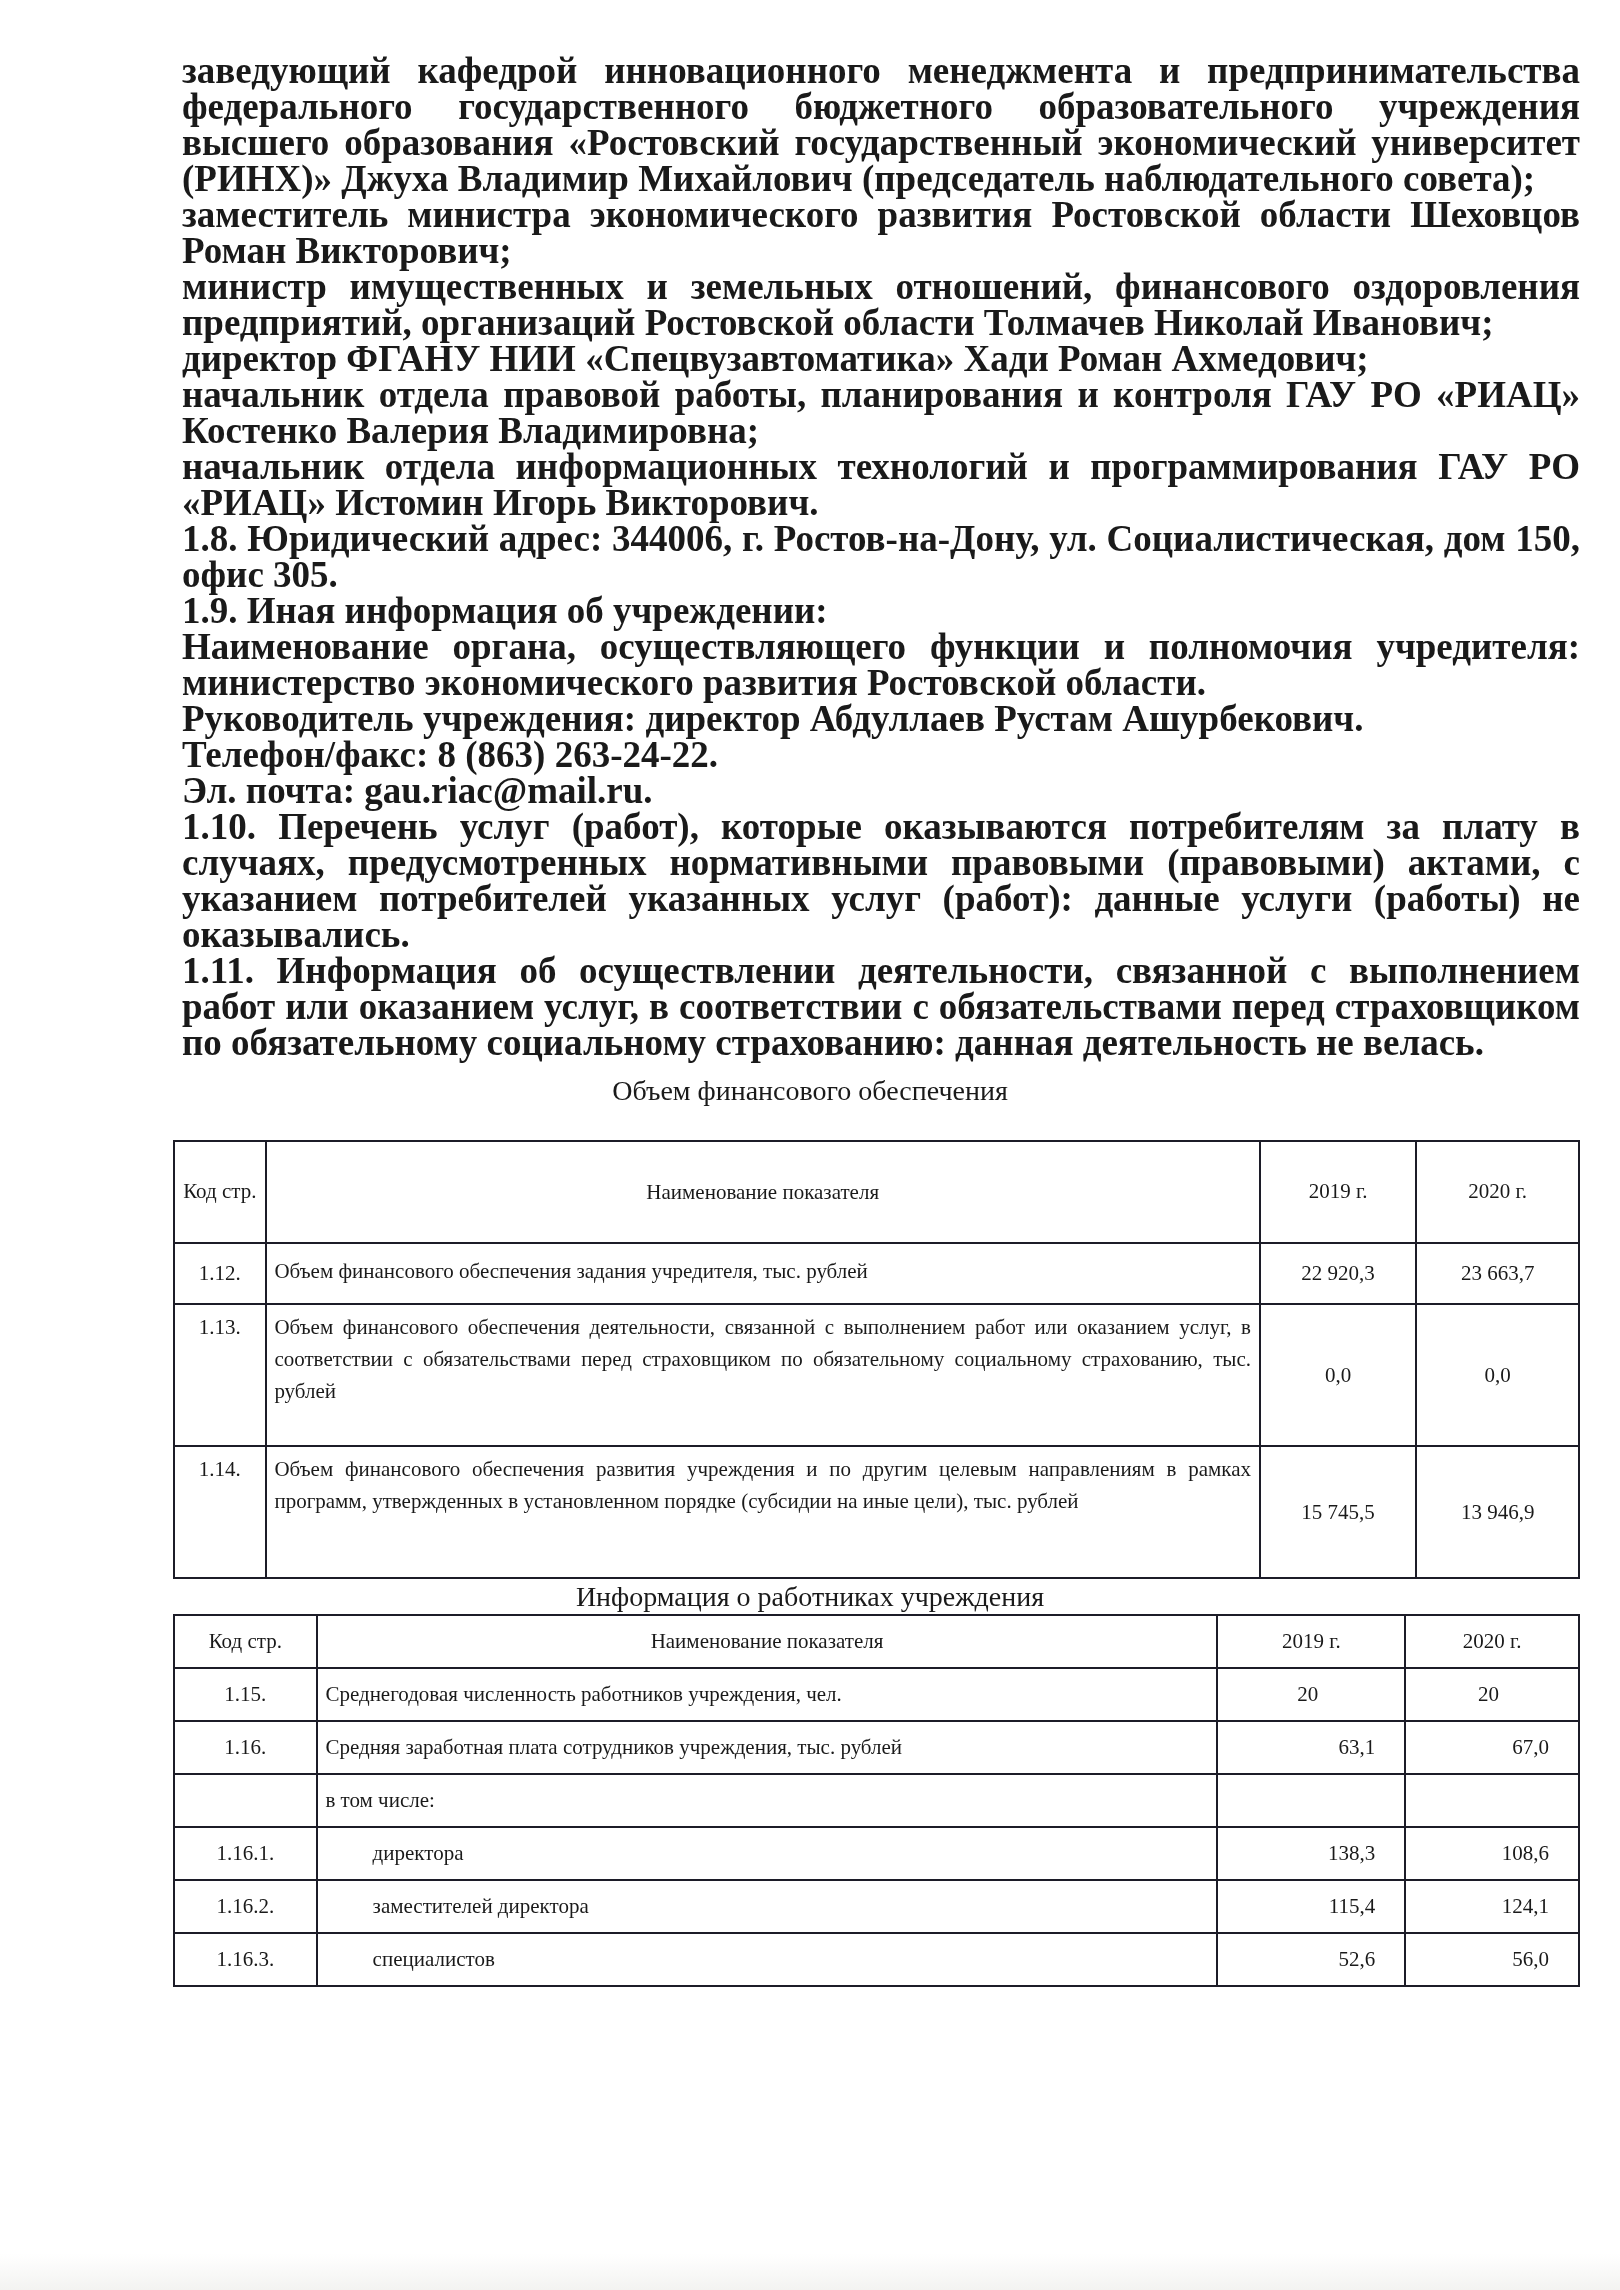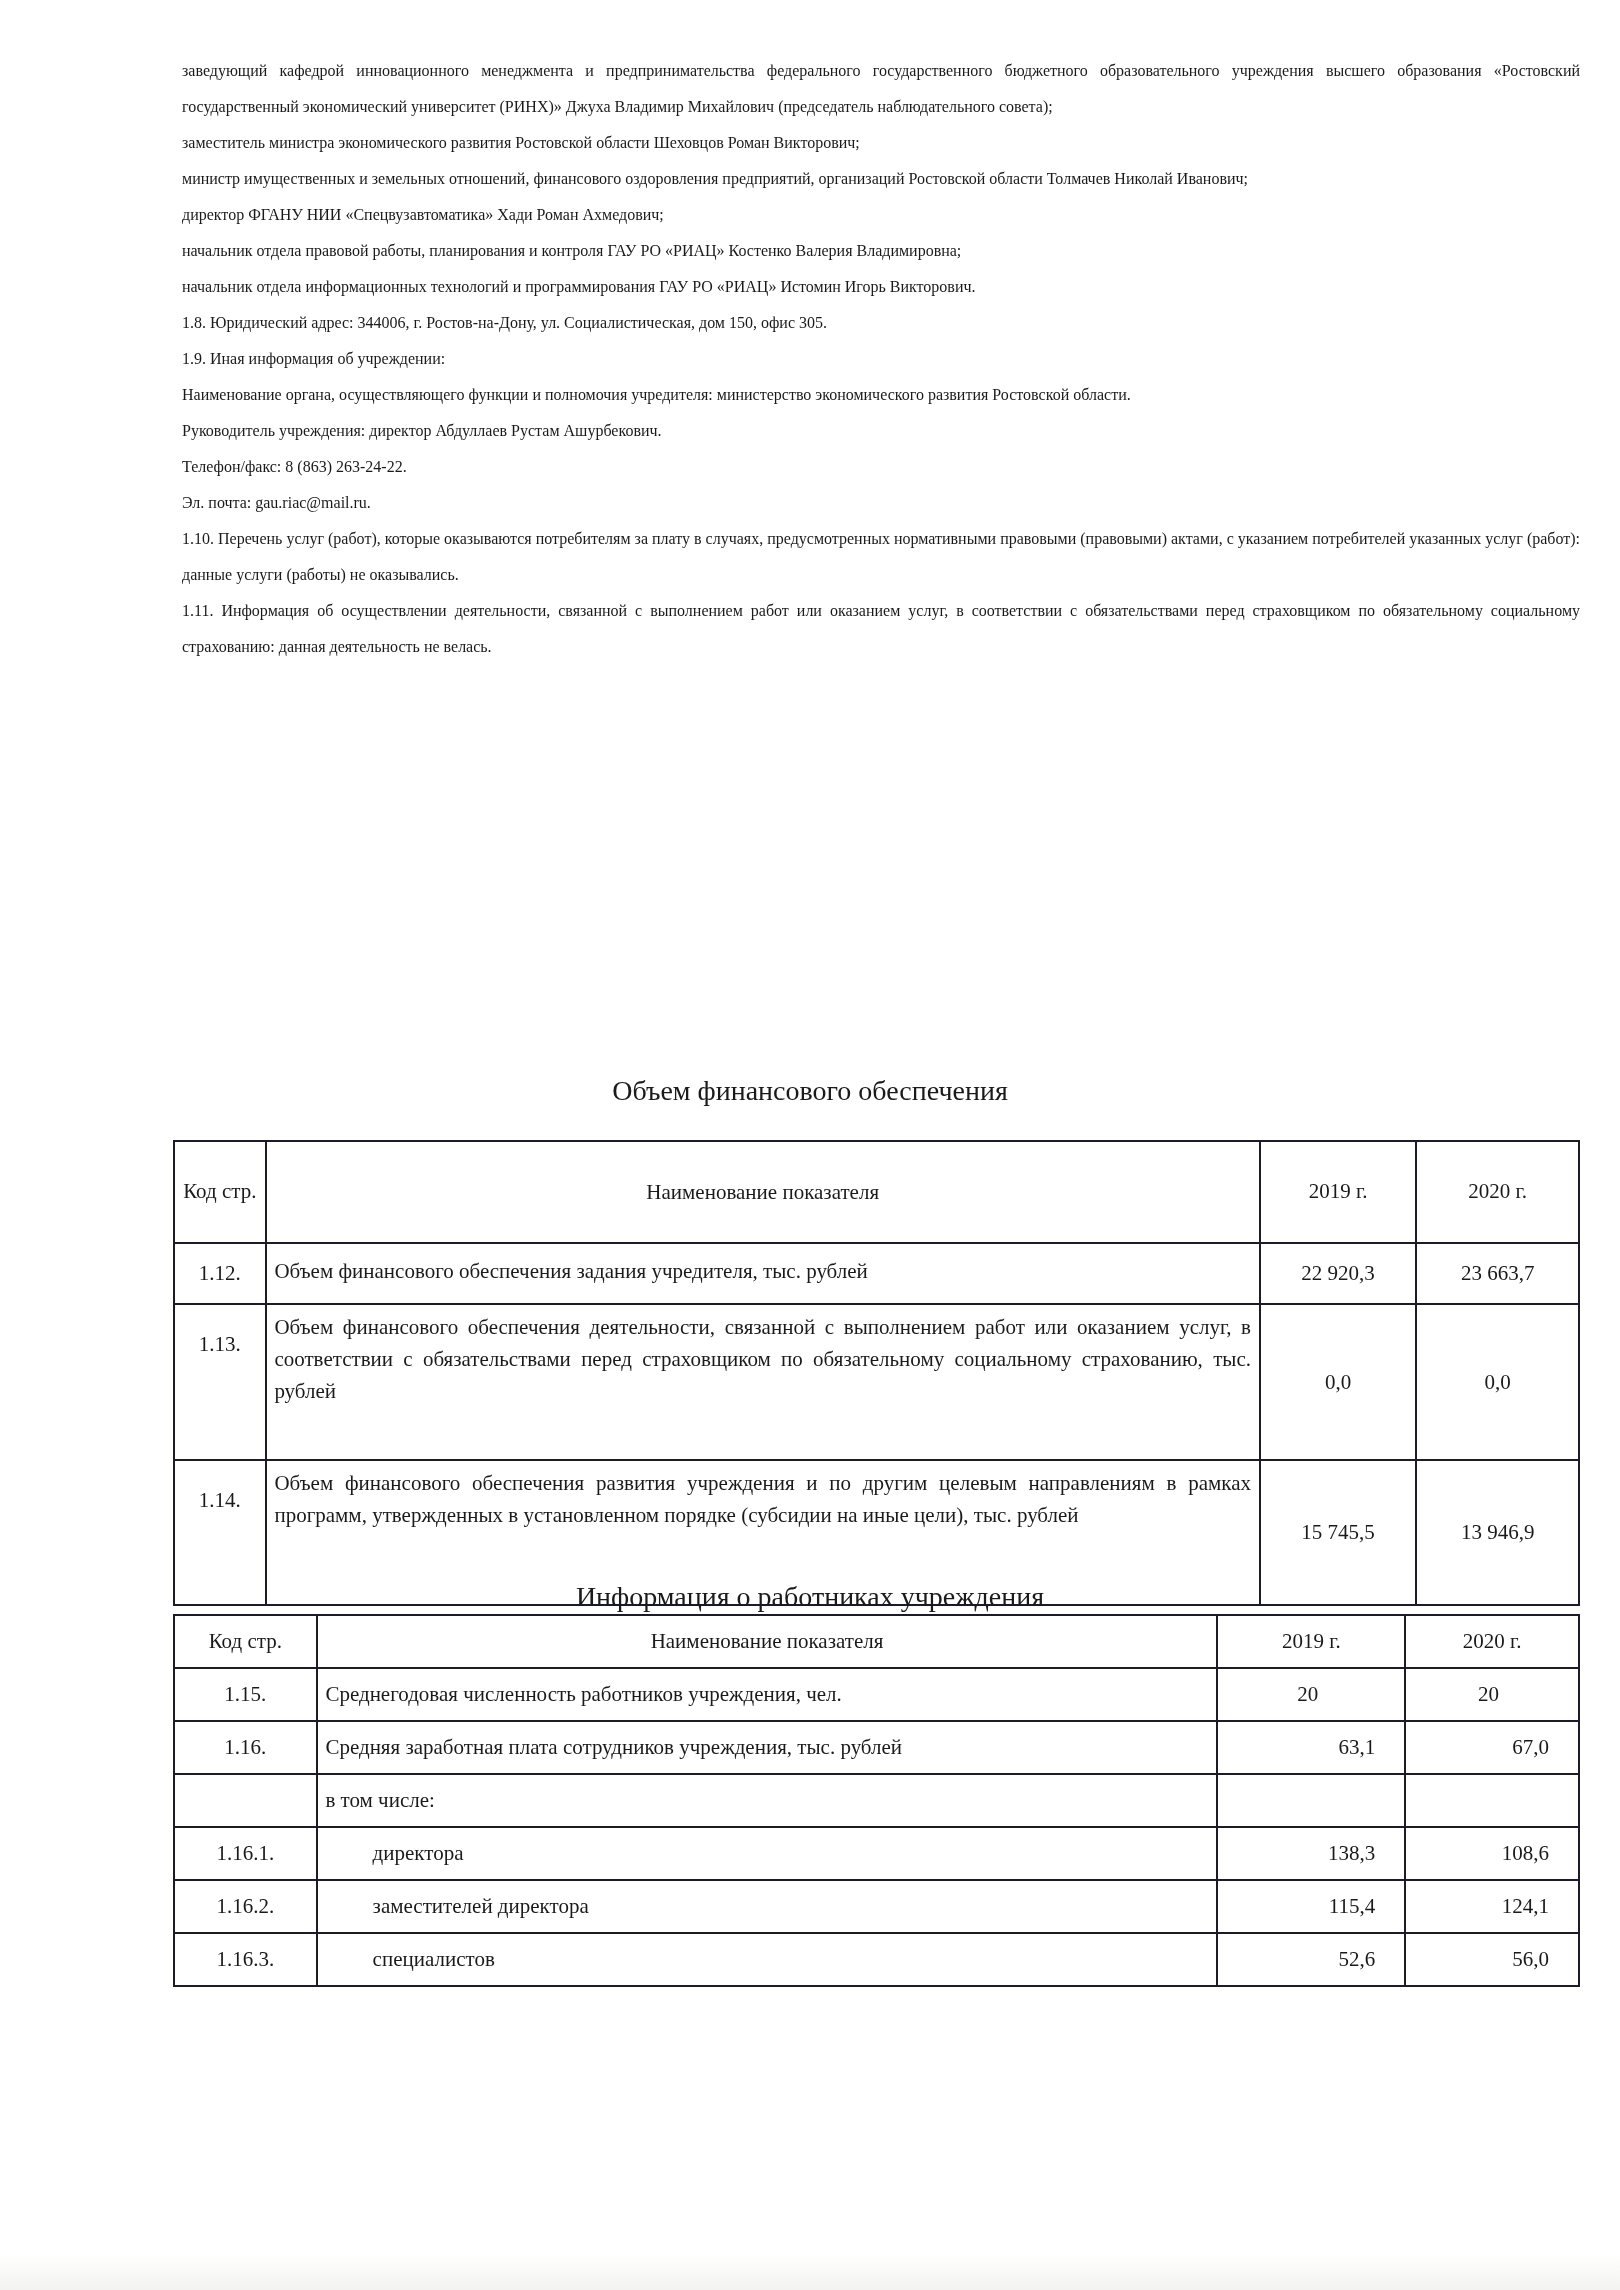--- a/index.html
+++ b/index.html
@@ -4,36 +4,36 @@
 <style>
   html, body { margin: 0; padding: 0; background: #ffffff; }
   body {
     width: 1620px; height: 2291px; position: relative; overflow: hidden;
     font-family: "Liberation Serif", "DejaVu Serif", serif;
     color: #1a1a1a;
   }
   .page { position: absolute; left: 0; top: 0; width: 1620px; height: 2291px; }
   .text-block {
     position: absolute; left: 182px; width: 1398px; top: 53px;
-    font-size: 16px; line-height: 36px;
+    font-size: 37px; line-height: 36px; font-weight: bold;
   }
   .text-block p { margin: 0; text-align: justify; text-align-last: left; }
   .caption {
     position: absolute; left: 0; width: 1620px; text-align: center;
     font-size: 28px; line-height: 33px;
   }
   table { position: absolute; border-collapse: collapse; font-size: 21px; }
   td, th { border: 2px solid #1c1c28; font-weight: normal; padding: 0 7.8px; }
   .t1 { left: 173px; top: 1140px; width: 1407px; }
   .t1 th { height: 90px; line-height: 37px; }
   .t1 td { line-height: 32px; }
   .t1 .r112 td { height: 55px; }
   .t1 .r113 td { height: 131px; }
   .t1 .r114 td { height: 120px; }
-  .t1 .code { width: 74px; text-align: center; vertical-align: top; padding-top: 23px; }
+  .t1 .code { width: 74px; text-align: center; vertical-align: top; padding-top: 6px; }
   .t1 th.code { vertical-align: middle; padding-top: 0; }
   .t1 .name { text-align: justify; text-align-last: left; vertical-align: top; padding: 5.9px 7.8px 3.9px 7.8px; }
   .t1 th.name { text-align: center; text-align-last: center; vertical-align: middle; }
   .t1 .r112 .name, .t1 .r112 .code { vertical-align: middle; padding-top: 0; }
   .t1 .num { width: 139px; text-align: center; vertical-align: middle; }
   .t1 .num2 { width: 145px; text-align: center; vertical-align: middle; }
   .t2 { left: 173px; top: 1614px; width: 1407px; }
   .t2 td, .t2 th { height: 51px; line-height: 29px; }
   .t2 .code { width: 125px; text-align: center; }
   .t2 .name { text-align: left; padding-left: 7.8px; }

